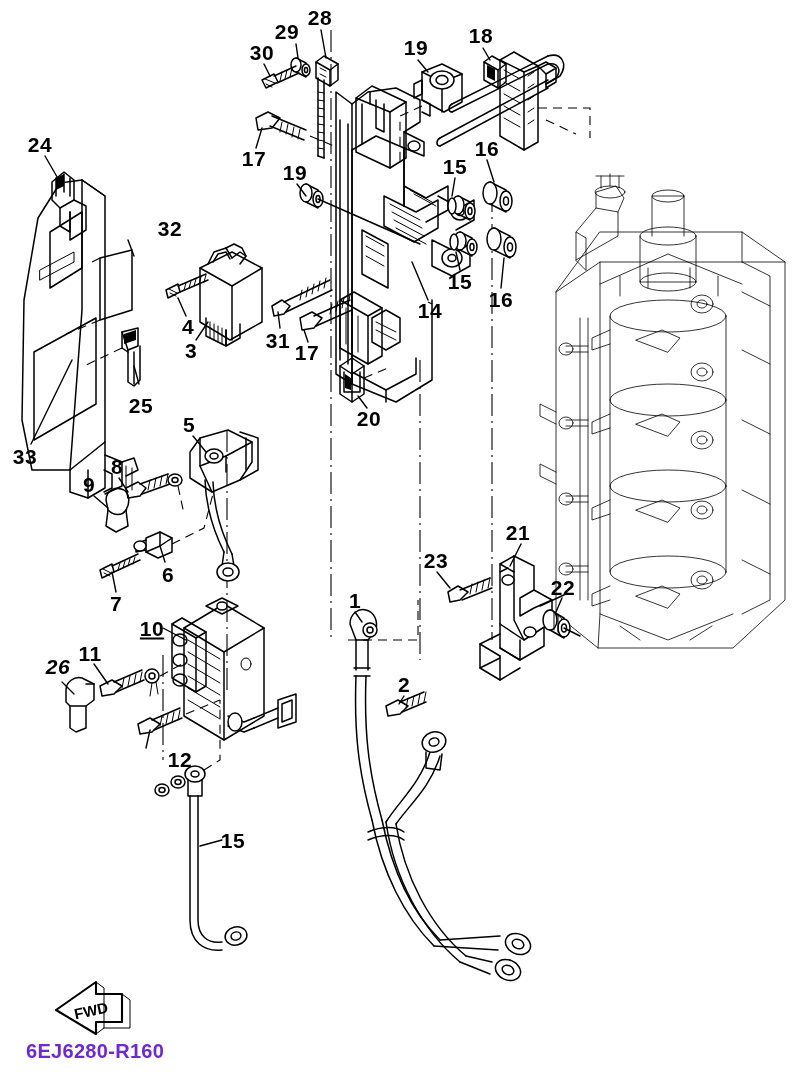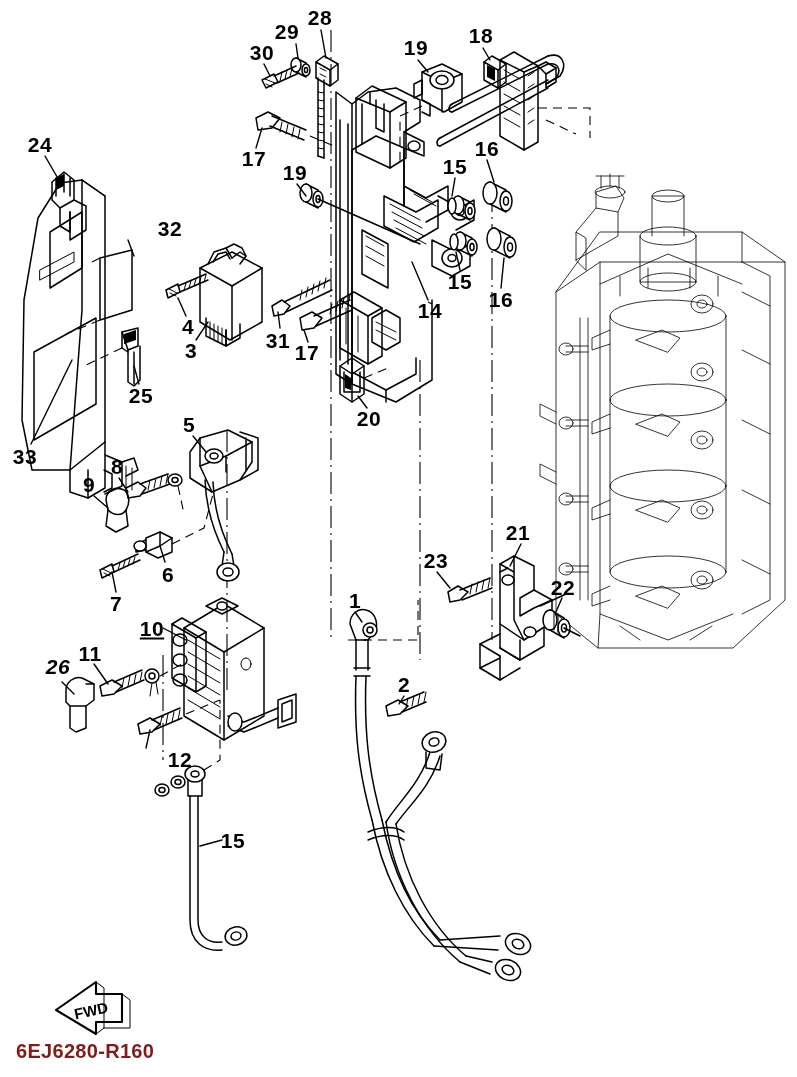--- a/index.html
+++ b/index.html
@@ -33,27 +33,27 @@
     font-weight: 700;
     line-height: 1;
     letter-spacing: 0.5px;
     color: #000000;
     white-space: nowrap;
     transform: translate(-50%, -50%);
     user-select: none;
   }
   #partnumber {
     position: absolute;
-    left: 16px;
+    left: 26px;
     top: 1040px;
     font-family: "Liberation Sans", sans-serif;
     font-size: 20px;
     font-weight: 700;
     letter-spacing: 0.3px;
-    color: #7f1d1d;
+    color: #6d28d9;
     white-space: nowrap;
   }
   #fwd-label {
     position: absolute;
     left: 74px;
     top: 1002px;
     font-family: "Liberation Sans", sans-serif;
     font-size: 15px;
     font-weight: 700;
     color: #000000;
@@ -667,21 +667,21 @@
   <div class="callout" style="left:501px; top:299px;">16</div>
   <div class="callout" style="left:254px; top:158px;">17</div>
   <div class="callout" style="left:307px; top:352px;">17</div>
   <div class="callout" style="left:481px; top:35px;">18</div>
   <div class="callout" style="left:416px; top:47px;">19</div>
   <div class="callout" style="left:369px; top:418px;">20</div>
   <div class="callout" style="left:518px; top:532px;">21</div>
   <div class="callout" style="left:563px; top:587px;">22</div>
   <div class="callout" style="left:436px; top:560px;text-align:right;">23</div>
   <div class="callout" style="left:40px;  top:144px;">24</div>
-  <div class="callout" style="left:141px; top:395px;">25</div>
+  <div class="callout" style="left:141px; top:405px;">25</div>
   <div class="callout" style="left:58px;  top:666px;font-style:italic;">26</div>
   <div class="callout" style="left:295px; top:172px;">19</div>
   <div class="callout" style="left:320px; top:17px;">28</div>
   <div class="callout" style="left:287px; top:31px;">29</div>
   <div class="callout" style="left:262px; top:52px;text-align:right;">30</div>
   <div class="callout" style="left:278px; top:340px;">31</div>
   <div class="callout" style="left:124px; top:228px;margin-left:46px;">32</div>
   <div class="callout" style="left:25px;  top:456px;">33</div>
 
   <div id="fwd-label">FWD</div>

